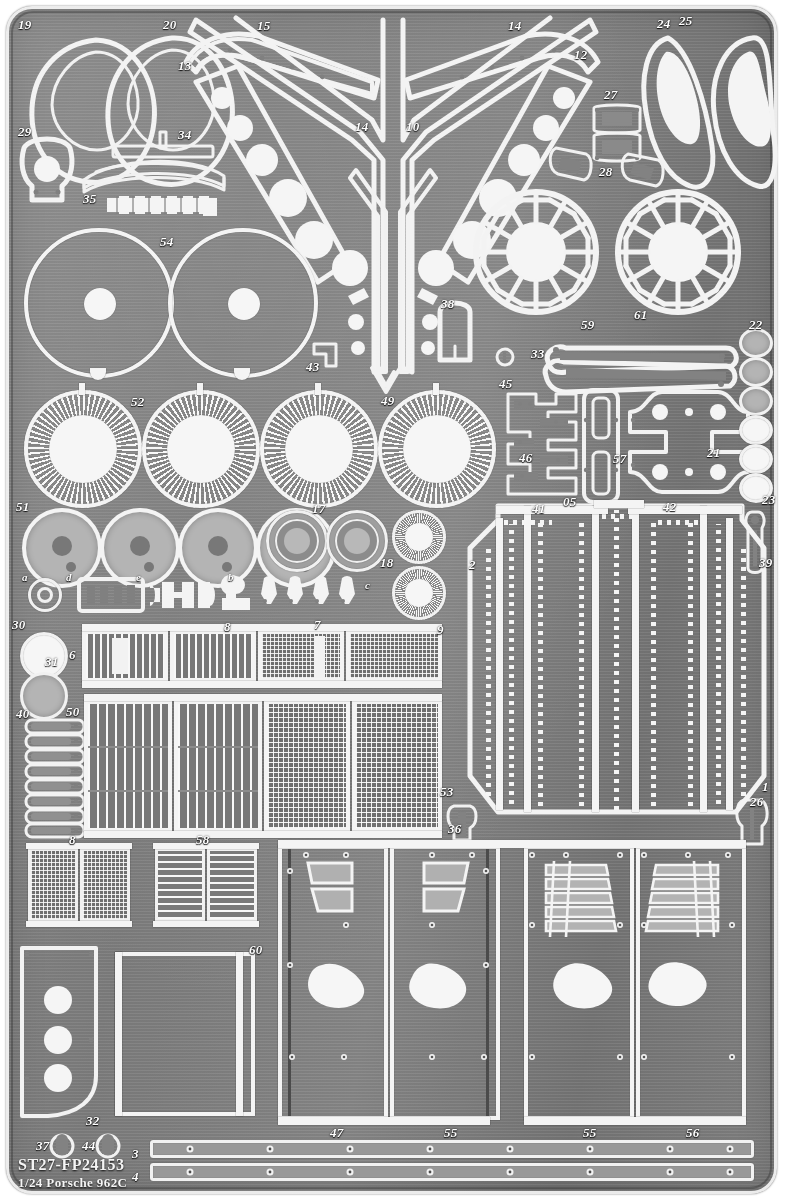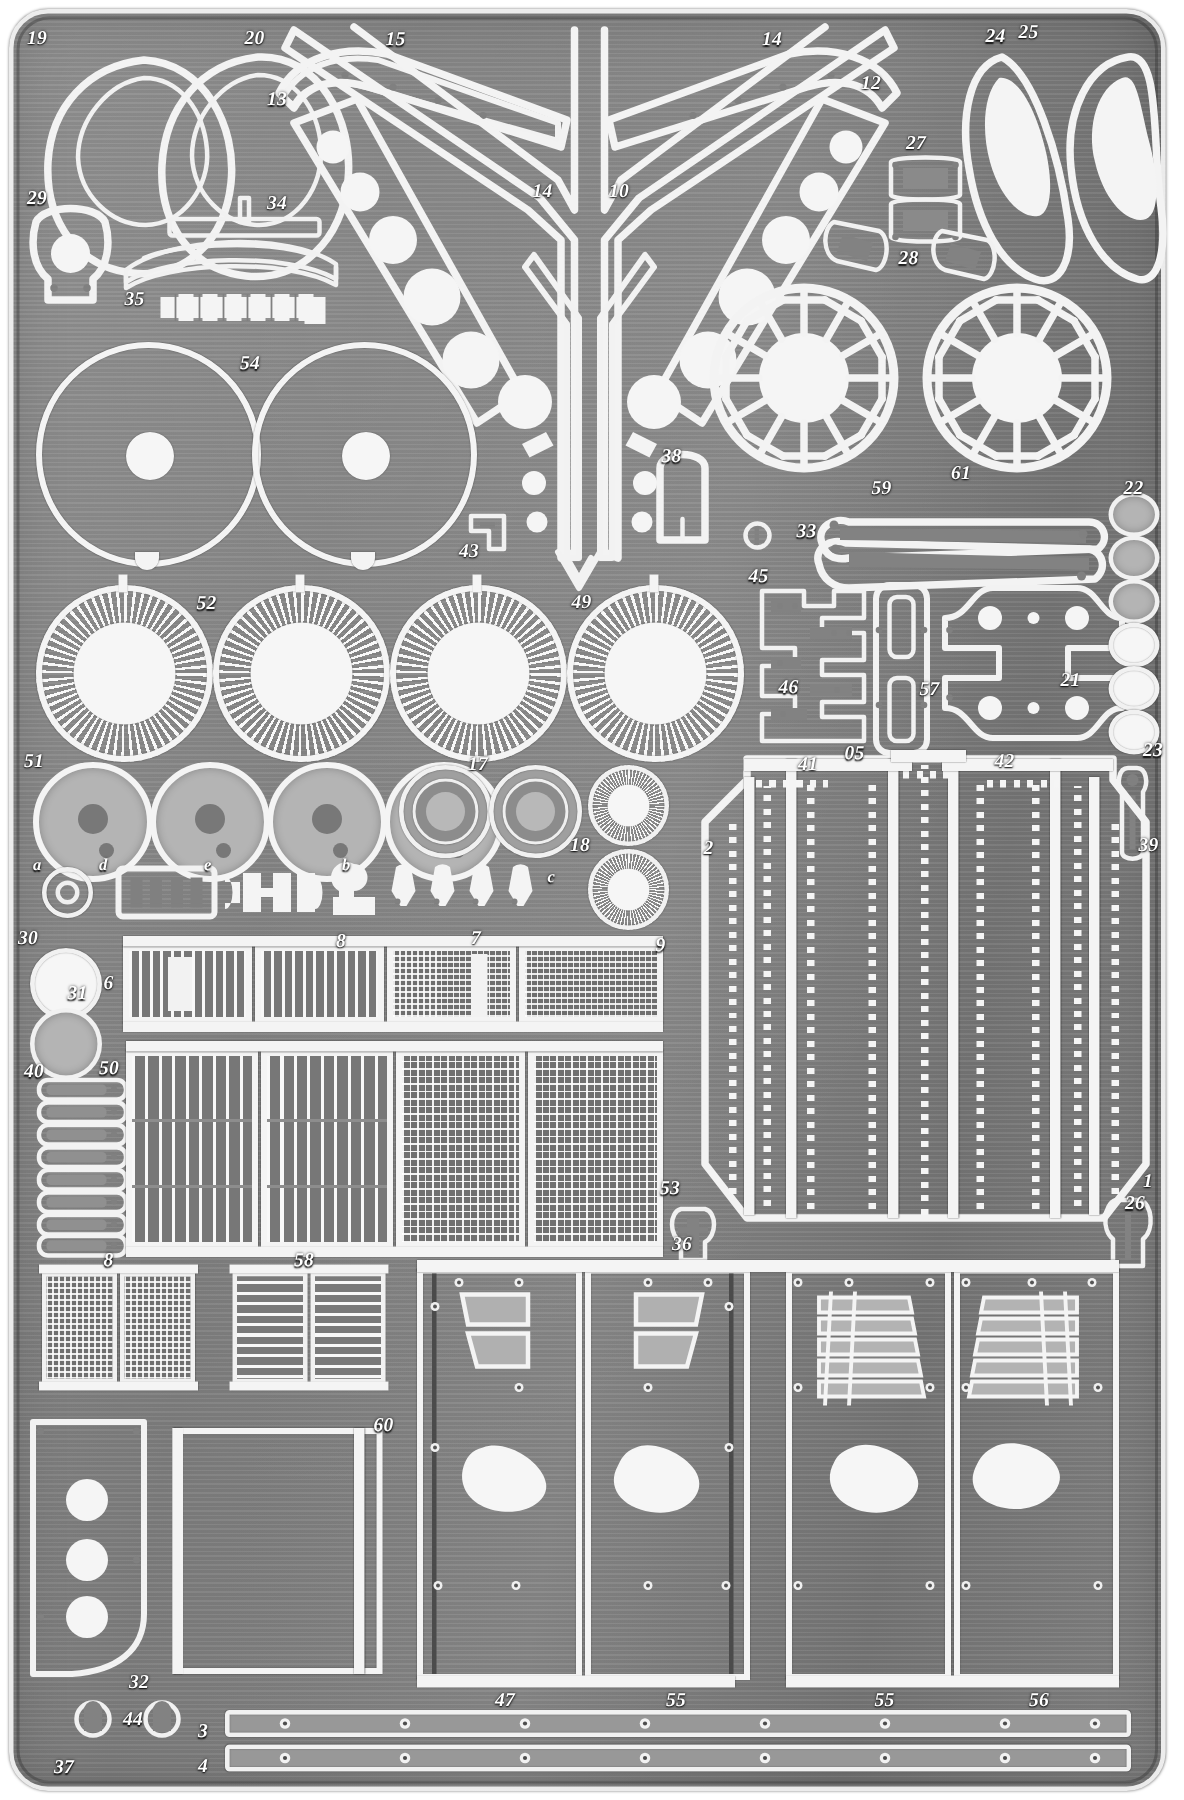--- a/index.html
+++ b/index.html
@@ -797,20 +797,24 @@
           <circle cx="200" cy="9" r="1.4"></circle>
         <circle cx="280" cy="9" r="1.4"></circle>
           <circle cx="360" cy="9" r="1.4"></circle>
           <circle cx="440" cy="9" r="1.4"></circle>
         <circle cx="520" cy="9" r="1.4"></circle>
           <circle cx="580" cy="9" r="1.4"></circle>
         </g>
     </svg>
   </div>
 
+  <div id="maker">
+    <div class="l1">ST27-FP24153</div>
+    <div class="l2">1/24  Porsche 962C</div>
+  </div>
 
   <div id="labels">
       <div class="lbl" style="left: 18px; top: 18px;">19</div>
       <div class="lbl" style="left: 163px; top: 18px;">20</div>
       <div class="lbl" style="left: 257px; top: 19px;">15</div>
       <div class="lbl" style="left: 508px; top: 19px;">14</div>
       <div class="lbl" style="left: 657px; top: 17px;">24</div>
       <div class="lbl" style="left: 679px; top: 14px;">25</div>
       <div class="lbl" style="left: 178px; top: 59px;">13</div>
       <div class="lbl" style="left: 574px; top: 48px;">12</div>
@@ -861,19 +865,19 @@
       <div class="lbl" style="left: 448px; top: 822px;">36</div>
       <div class="lbl" style="left: 750px; top: 795px;">26</div>
       <div class="lbl" style="left: 69px; top: 833px;">8</div>
       <div class="lbl" style="left: 196px; top: 833px; text-align: center;">58</div>
       <div class="lbl" style="left: 249px; top: 943px;">60</div>
       <div class="lbl" style="left: 86px; top: 1114px;">32</div>
       <div class="lbl" style="left: 330px; top: 1126px;">47</div>
       <div class="lbl" style="left: 444px; top: 1126px;">55</div>
       <div class="lbl" style="left: 583px; top: 1126px;">55</div>
       <div class="lbl" style="left: 686px; top: 1126px;">56</div>
-      <div class="lbl" style="left: 36px; top: 1171px;">37</div>
+      <div class="lbl" style="left: 36px; top: 1139px;">37</div>
       <div class="lbl" style="left: 82px; top: 1139px;">44</div>
       <div class="lbl" style="left: 132px; top: 1147px;">3</div>
       <div class="lbl" style="left: 132px; top: 1170px;">4</div>
     </div>
 
 </div>
 
 </body></html>

